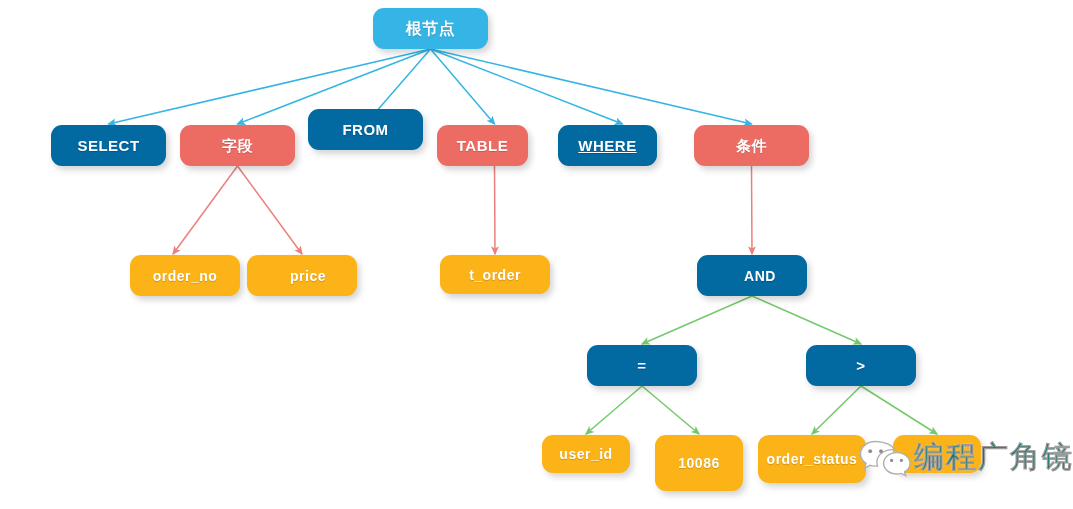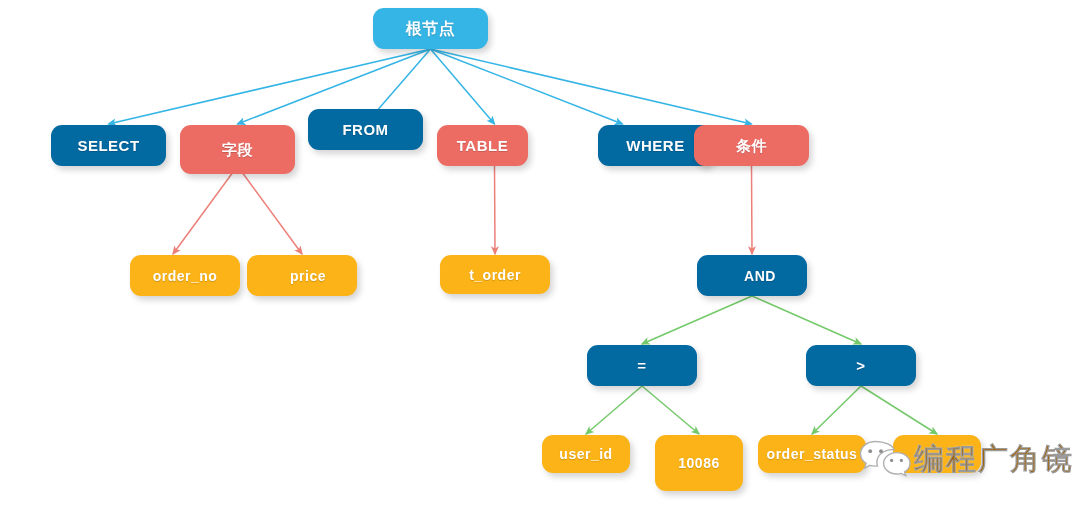--- a/index.html
+++ b/index.html
@@ -71,22 +71,22 @@
     pointer-events: none;
   }
   #watermark .wm-logo {
     width: 54px;
     height: 44px;
     flex: 0 0 54px;
     position: relative;
   }
   #watermark .wm-text {
     font-size: 30px;
-    color: #a16207;
-    font-family: Liberation Sans, sans-serif;
+    color: #0f766e;
+    font-family: Liberation Mono, monospace;
     letter-spacing: 2px;
     white-space: nowrap;
     -webkit-text-stroke: 1.2px #9b9b9b;
     text-shadow: 0 0 2px rgba(255,255,255,0.9);
     line-height: 1;
     margin-left: 2px;
   }
 </style>
 </head>
 <body>
@@ -123,30 +123,30 @@
       <line x1="861" y1="386" x2="937" y2="434" stroke="#74c96a" stroke-width="1.5" marker-end="url(#arr-74c96a)"></line>
     </svg>
 
   <div id="node-layer">
       <div class="node blue lvl0" style="left: 373px; top: 8px; width: 115px; height: 41px;">
         <span class="label">根节点</span>
       </div>
       <div class="node green lvl1" style="left: 51px; top: 125px; width: 115px; height: 41px;">
         <span class="label">SELECT</span>
       </div>
-      <div class="node red lvl1" style="left: 180px; top: 125px; width: 115px; height: 49px;">
+      <div class="node red lvl1" style="left: 180px; top: 125px; width: 115px; height: 41px;">
         <span class="label">字段</span>
       </div>
       <div class="node green lvl1" style="left: 308px; top: 109px; width: 115px; height: 41px;">
         <span class="label">FROM</span>
       </div>
       <div class="node red lvl1" style="left: 437px; top: 125px; width: 91px; height: 41px;">
         <span class="label">TABLE</span>
       </div>
-      <div class="node green lvl1" style="left: 598px; top: 125px; width: 115px; height: 41px;">
+      <div class="node green lvl1" style="left: 558px; top: 125px; width: 99px; height: 41px; text-decoration: underline;">
         <span class="label">WHERE</span>
       </div>
       <div class="node red lvl1" style="left: 694px; top: 125px; width: 115px; height: 41px;">
         <span class="label">条件</span>
       </div>
       <div class="node orange lvl2" style="left: 130px; top: 255px; width: 110px; height: 41px;">
         <span class="label">order_no</span>
       </div>
       <div class="node orange lvl2" style="left: 247px; top: 255px; width: 110px; height: 41px; padding-left: 12px;">
         <span class="label">price</span>
@@ -162,21 +162,21 @@
       </div>
       <div class="node green lvl3 op" style="left: 806px; top: 345px; width: 110px; height: 41px;">
         <span class="label">&gt;</span>
       </div>
       <div class="node orange lvl4" style="left: 542px; top: 435px; width: 88px; height: 38px;">
         <span class="label">user_id</span>
       </div>
       <div class="node orange lvl4" style="left: 655px; top: 435px; width: 88px; height: 56px;">
         <span class="label">10086</span>
       </div>
-      <div class="node orange lvl4" style="left: 758px; top: 435px; width: 108px; height: 38px; text-align: center;">
+      <div class="node orange lvl4" style="left: 758px; top: 435px; width: 108px; height: 48px; text-align: center;">
         <span class="label">order_status</span>
       </div>
       <div class="node orange lvl4" style="left: 893px; top: 435px; width: 88px; height: 38px;">
         <span class="label"></span>
       </div>
     </div>
 
   <div id="watermark">
     <span class="wm-logo">
       <svg viewBox="0 0 54 44" width="54" height="44" aria-hidden="true">

